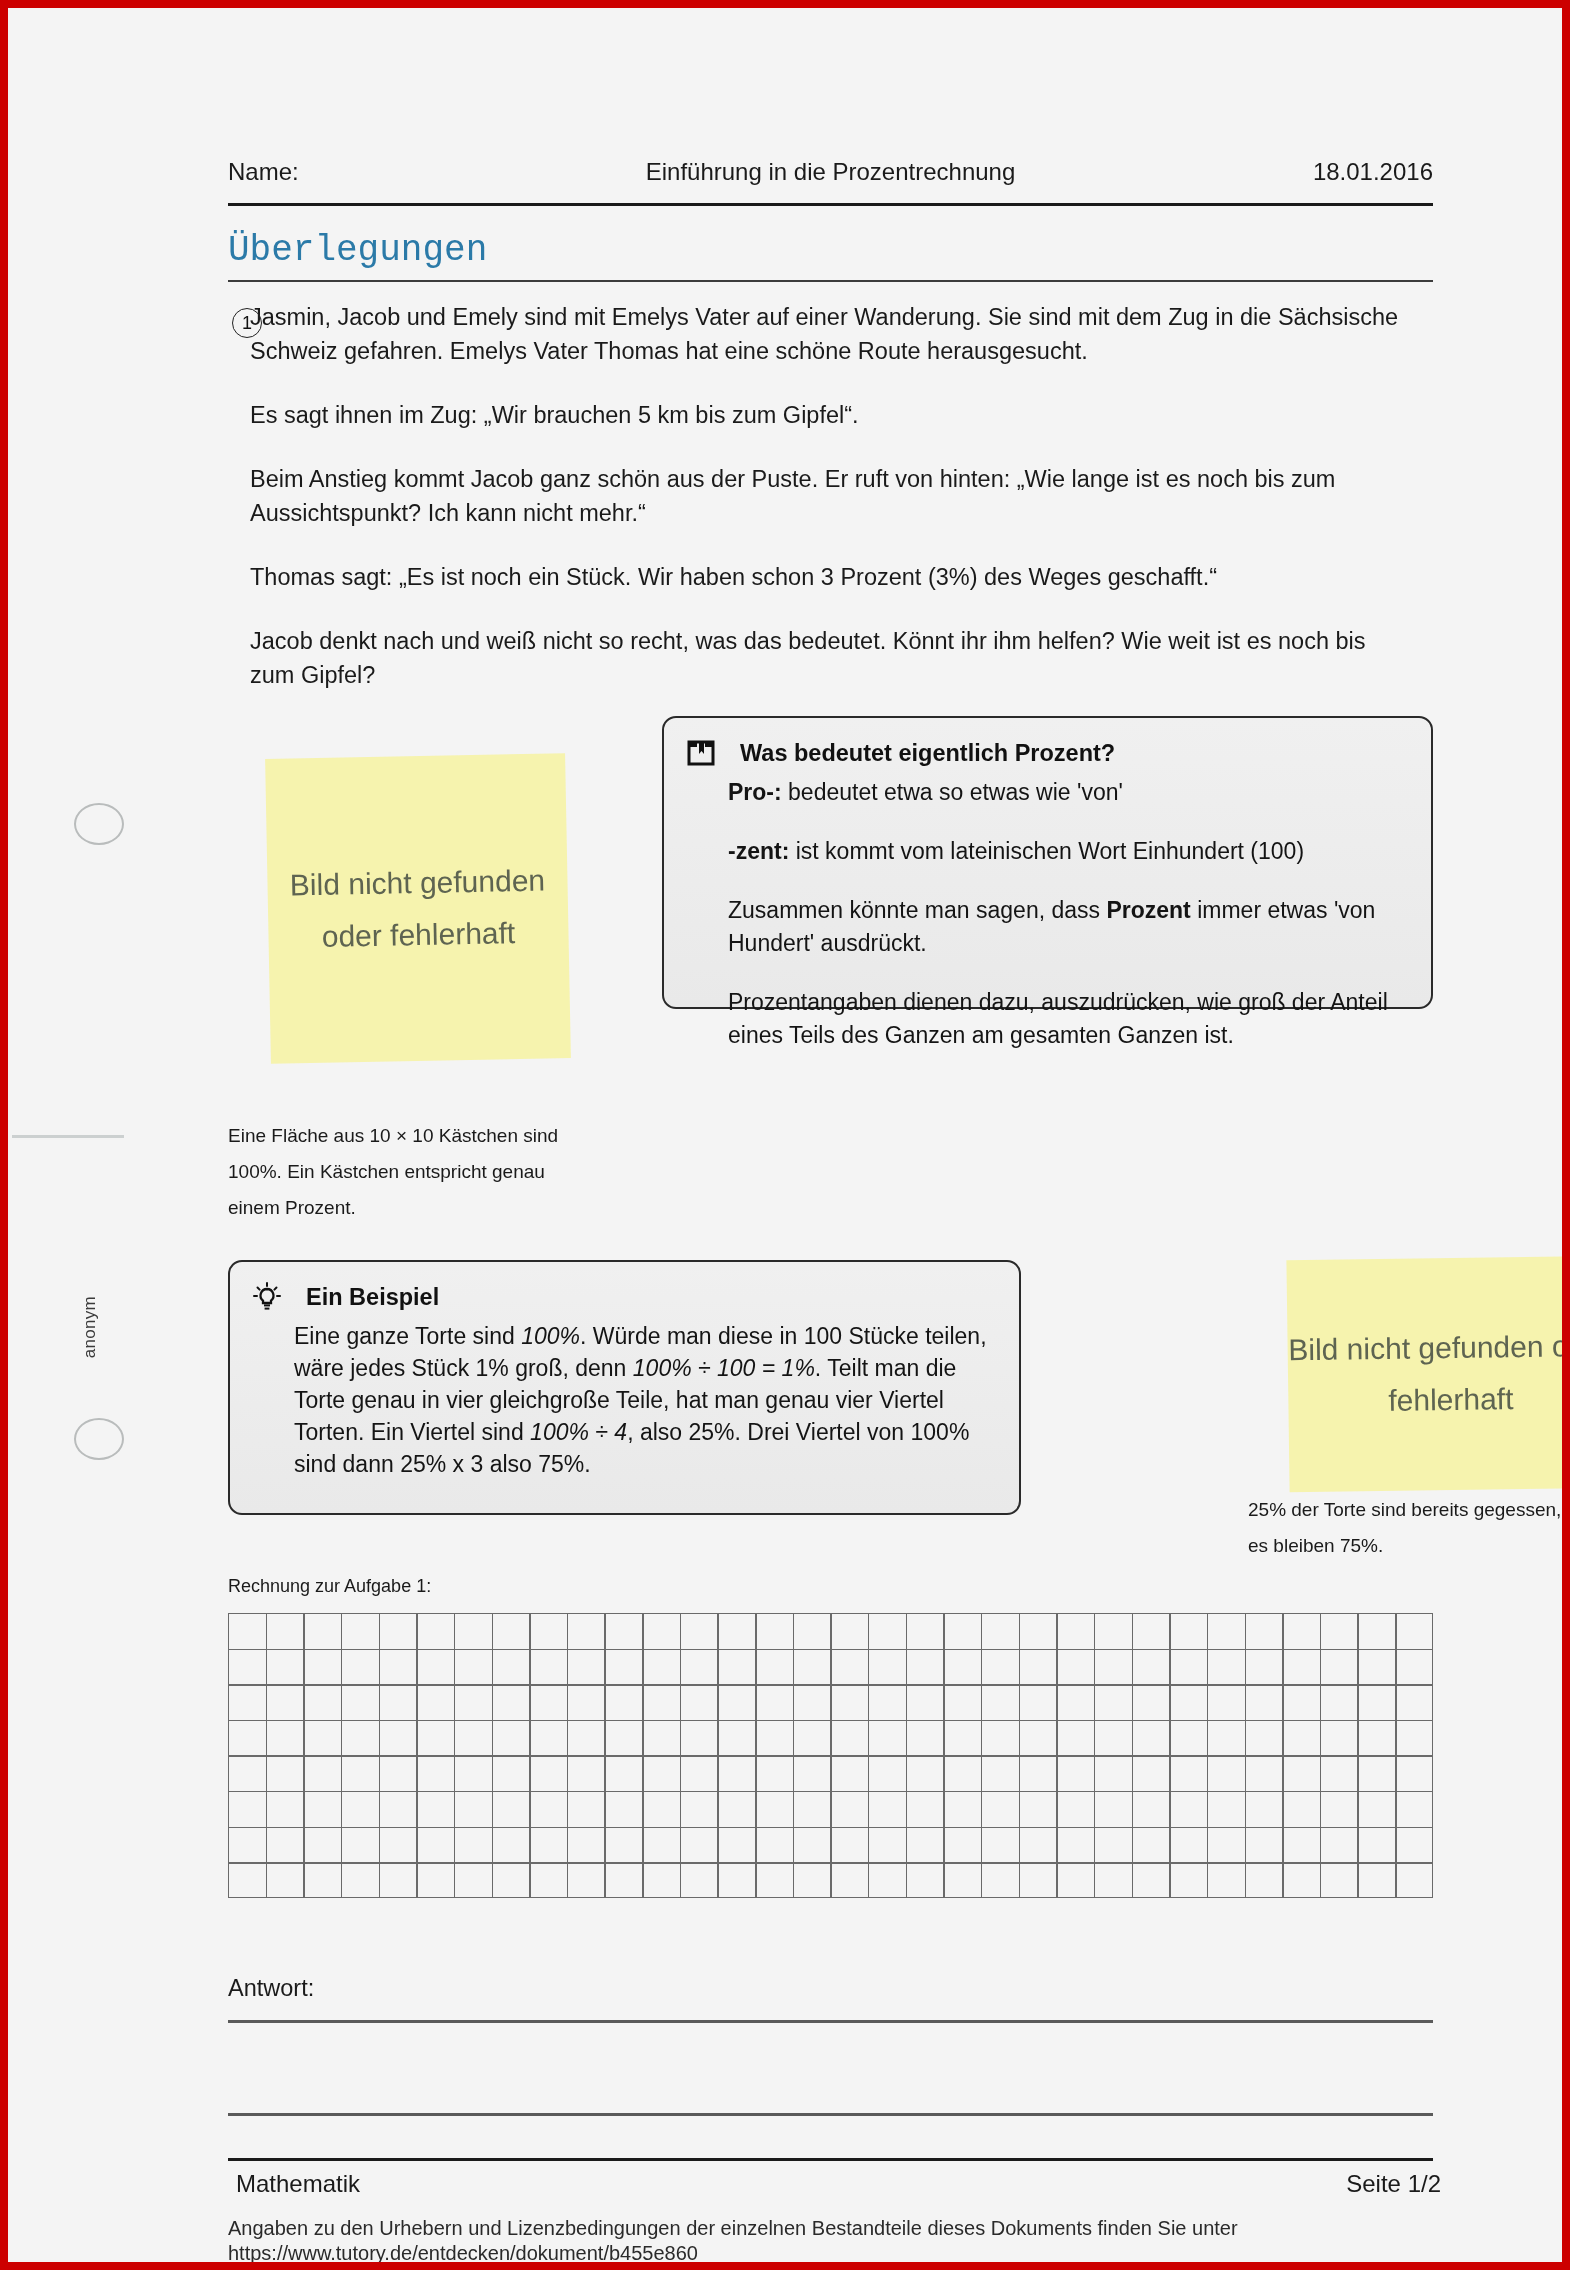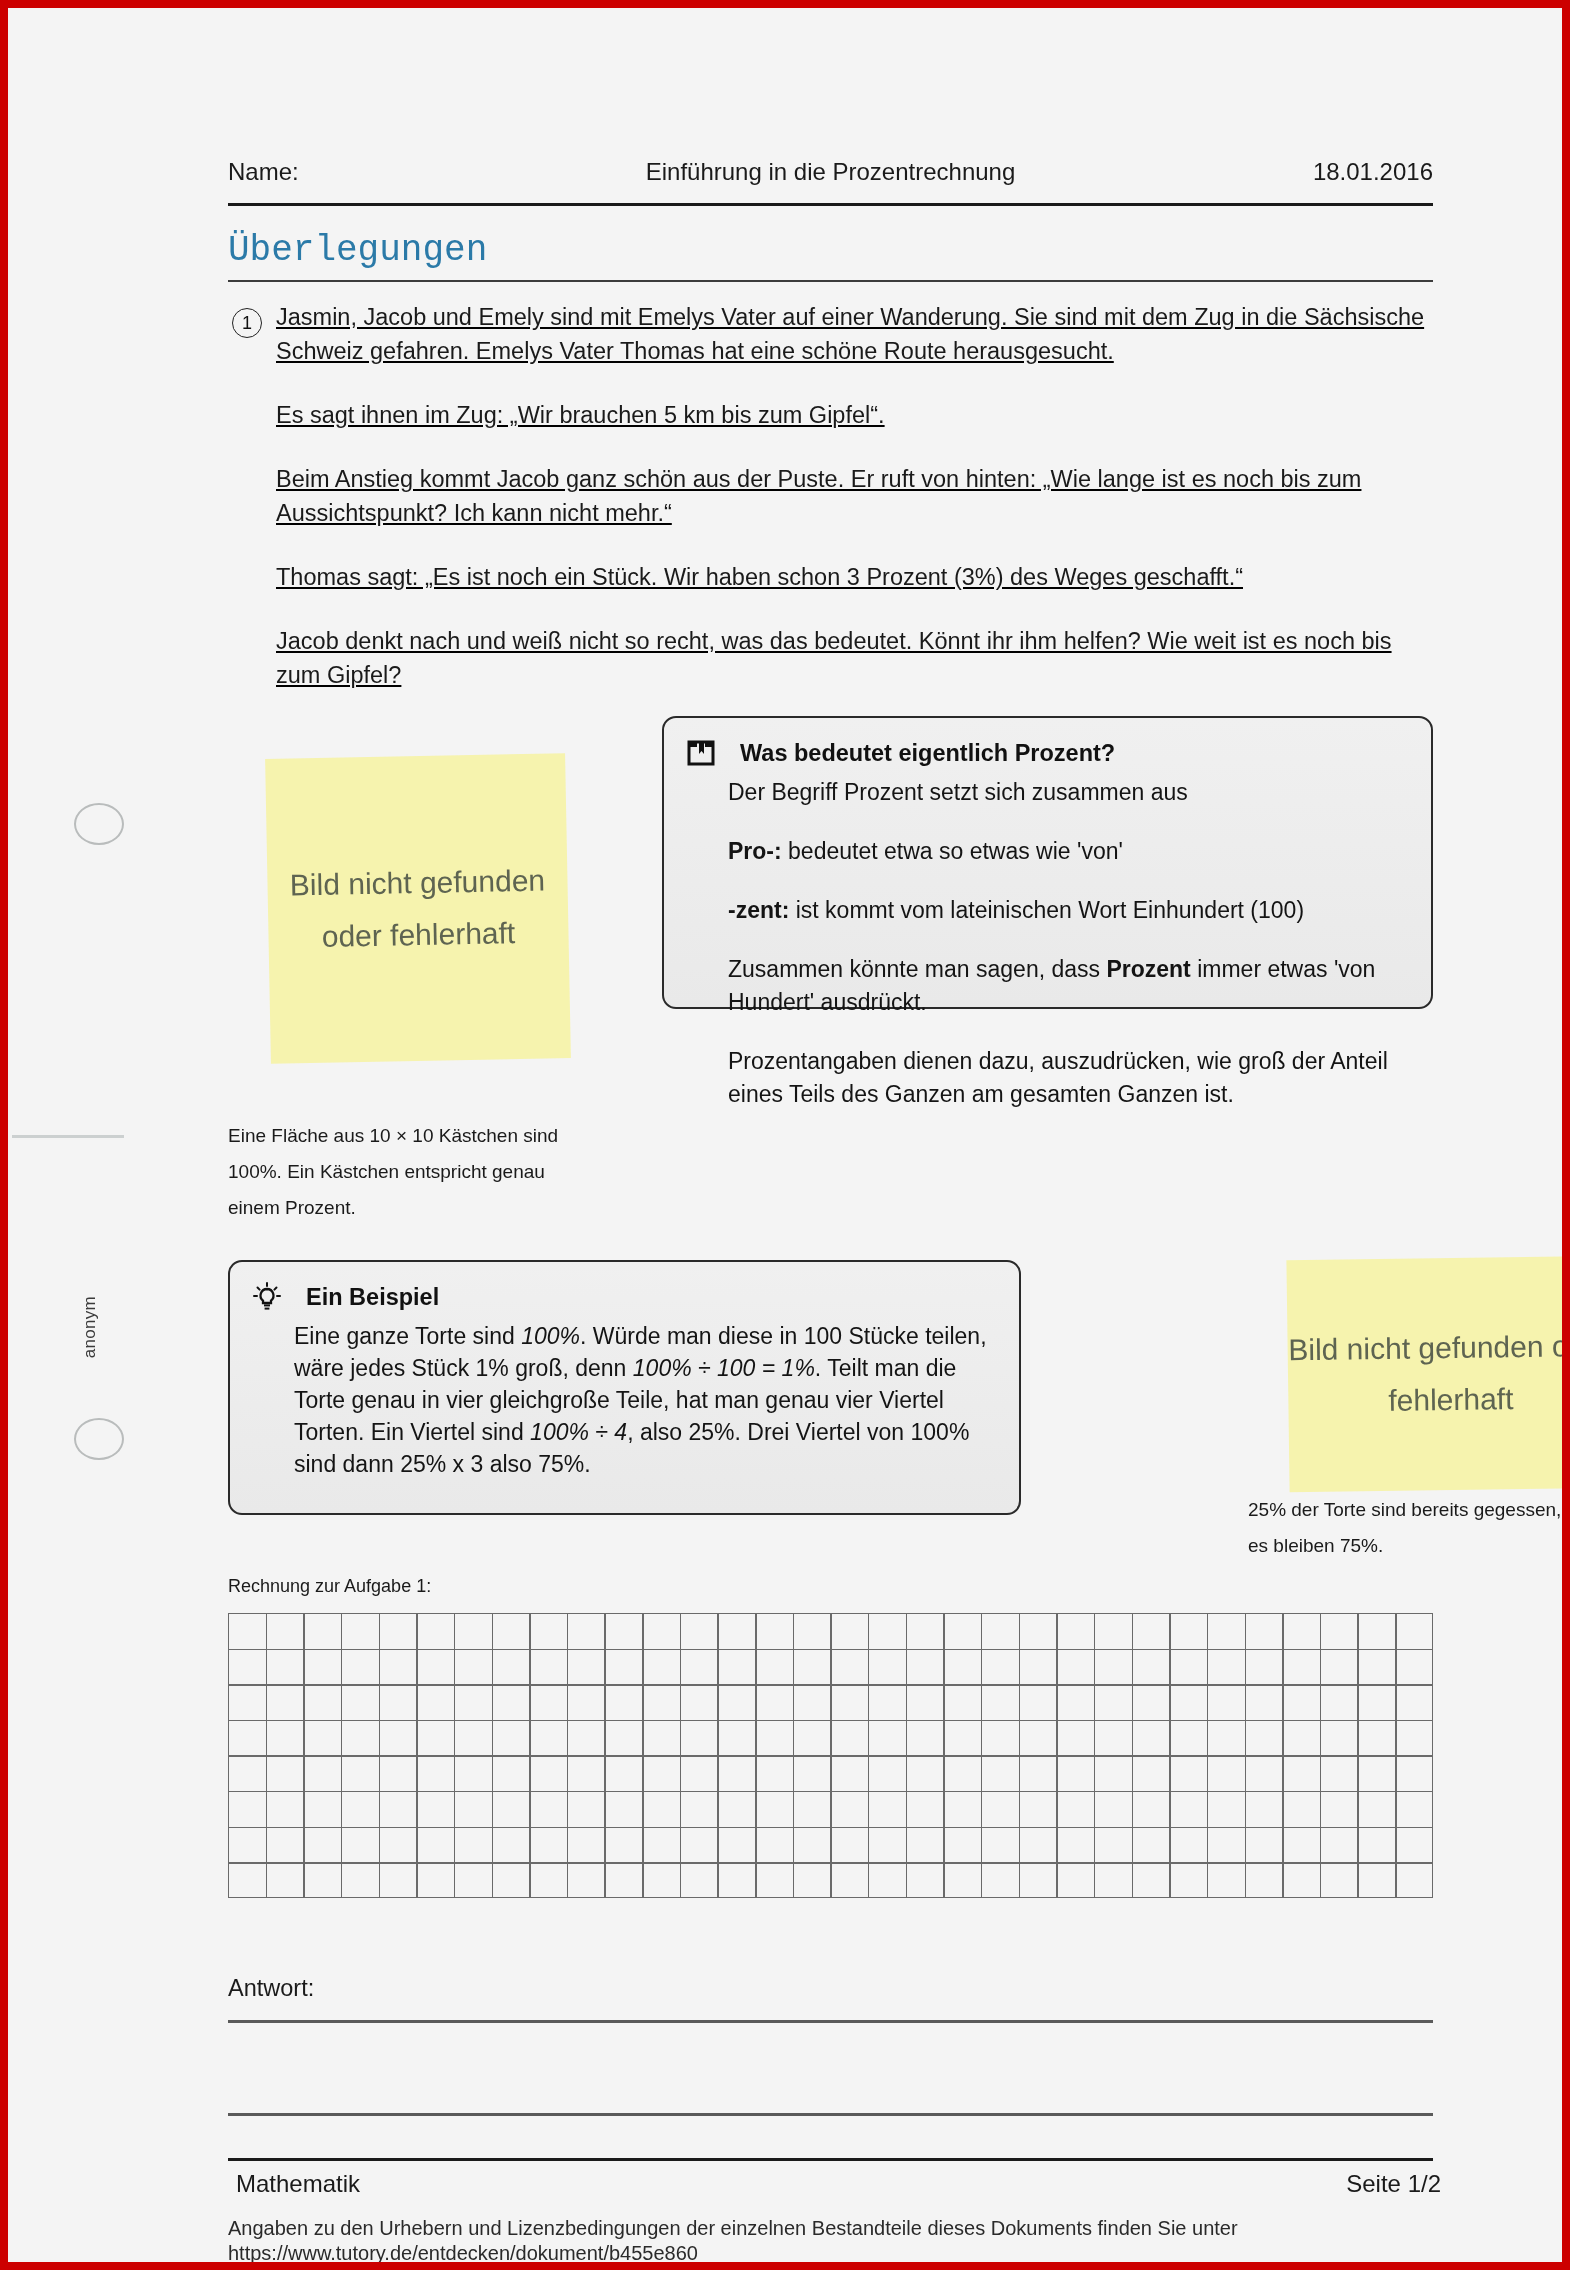--- a/index.html
+++ b/index.html
@@ -110,23 +110,22 @@
     width: 28px;
     height: 28px;
     border: 1.6px solid #222;
     border-radius: 50%;
     font-size: 18px;
     line-height: 28px;
     text-align: center;
     color: #111;
   }
   .task-body {
-    margin-left: 48px;
+    margin-left: 22px;
     width: 1155px;
-    text-decoration: underline;
   }
   .task-body p {
     margin: 0 0 30px 0;
     font-size: 23.5px;
     line-height: 34px;
     color: #1a1a1a;
   }
   .task-body p:last-child { margin-bottom: 0; }
   
   .infobox {
@@ -303,21 +302,20 @@
       <div class="ib-title">
         <svg class="ib-icon" viewBox="0 0 30 30">
           <rect x="3" y="4" width="24" height="22" fill="none" stroke="#111" stroke-width="3"></rect>
           <path d="M3 4 L3 9 L11 9 L11 4 Z" fill="#111"></path>
           <path d="M19 4 L19 9 L27 9 L27 4 Z" fill="#111"></path>
           <path d="M13 4 L18 4 L18 16 L15.5 13 L13 16 Z" fill="#111"></path>
         </svg>
         <span>Was bedeutet eigentlich Prozent?</span>
       </div>
       <div class="ib-body">
-        <p>Der Begriff Prozent setzt sich zusammen aus</p>
         <p><span class="bold">Pro-:</span><span> bedeutet etwa so etwas wie 'von'</span></p>
         <p><span class="bold">-zent:</span><span> ist kommt vom lateinischen Wort Einhundert (100)</span></p>
         <p><span>Zusammen könnte man sagen, dass </span><span class="bold">Prozent</span><span> immer etwas 'von Hundert' ausdrückt.</span></p>
         <p>Prozentangaben dienen dazu, auszudrücken, wie groß der Anteil eines Teils des Ganzen am gesamten Ganzen ist.</p>
       </div>
     </div>
 
     <div class="infobox" id="box-beispiel">
       <div class="ib-title">
         <svg class="ib-icon" viewBox="0 0 30 30">

